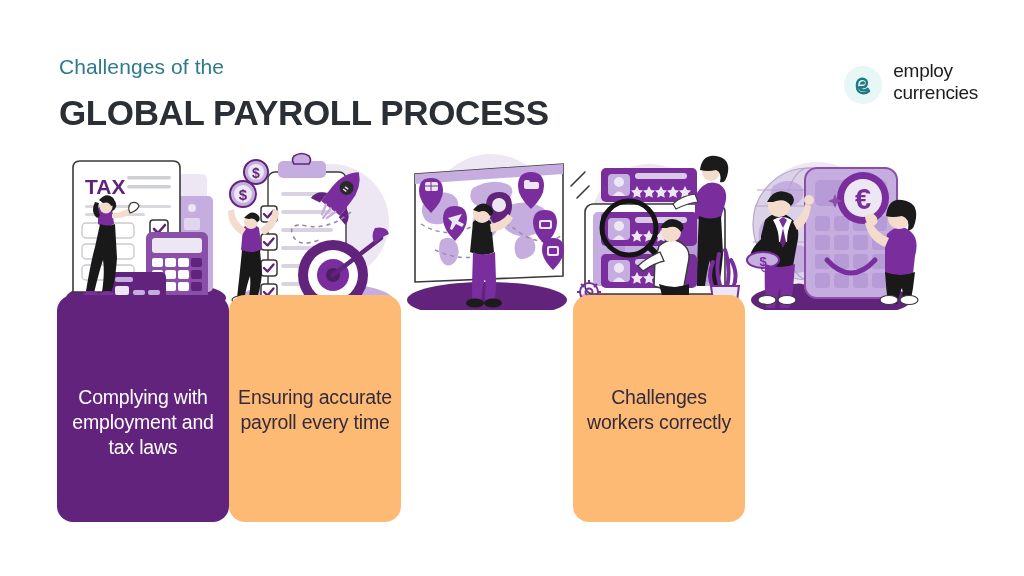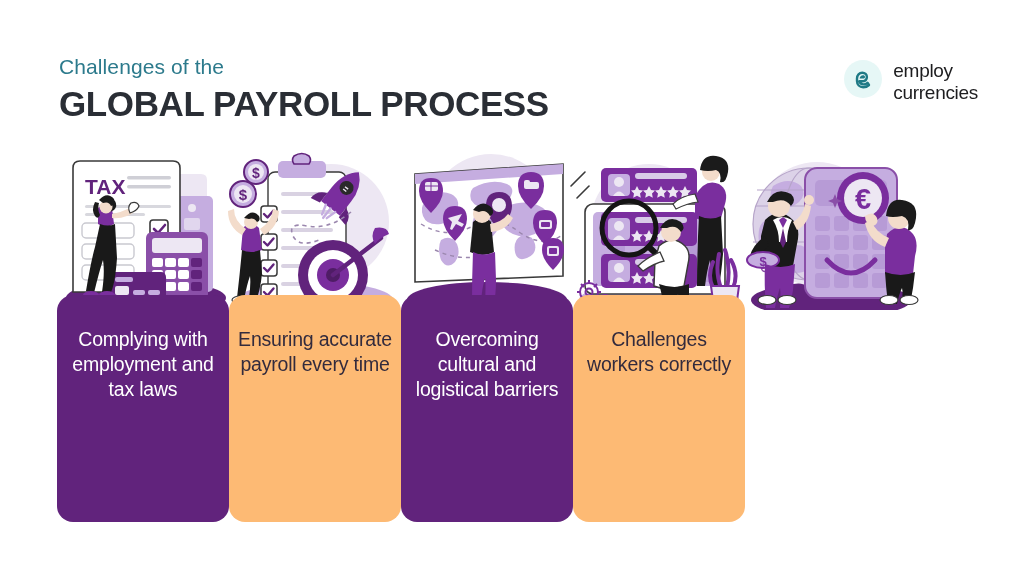--- a/index.html
+++ b/index.html
@@ -33,30 +33,30 @@
     line-height: 1.1;
     font-weight: 400;
     white-space: nowrap;
   }
   .headline {
     font-size: 35px;
     font-weight: bold;
     color: #2A2E35;
     letter-spacing: -0.4px;
     line-height: 1.12;
-    margin-top: 6px;
+    margin-top: 15px;
     white-space: nowrap;
   }
 
   .logo {
     position: absolute;
     right: 46px;
     top: 60px;
     display: flex;
-    align-items: flex-start;
+    align-items: flex-end;
     gap: 11px;
   }
   .logo-mark {
     width: 38px; height: 38px;
     border-radius: 50%;
     background: #E6F7F6;
     display: flex;
     align-items: center;
     justify-content: center;
     flex: 0 0 auto;
@@ -99,21 +99,21 @@
     position: absolute;
     left: 0;
     top: 145px;
     width: 172px;
     height: 227px;
     border-radius: 16px;
     display: flex;
     align-items: flex-start;
     justify-content: center;
     box-sizing: border-box;
-    padding: 32px 6px 0 6px;
+    padding: 90px 6px 0 6px;
   }
   .card-label {
     font-size: 19.5px;
     line-height: 1.28;
     text-align: center;
     font-weight: 500;
     letter-spacing: -0.2px;
   }
   .dark .card-panel { background: #61237C; }
   .dark .card-label { color: #FFFFFF; }
@@ -310,23 +310,20 @@
         <path d="M104 55 l0 4" stroke="#EDE7F3" stroke-width="2"></path>
         <path d="M78 72 q10-9 18 0 l3 30 q-12 6-24 0z" fill="#1B1B1B"></path>
         <circle cx="87" cy="64" r="9" fill="#F3DCCB"></circle>
         <path d="M78 60 q9-12 19-2 q3 6-2 8 q-4-7-11-4z" fill="#1B1B1B"></path>
         <path d="M95 74 q12-2 18-10 l5 4 q-6 12-22 14z" fill="#F3DCCB"></path>
         <path d="M78 102 q10 5 22 0 l1 28 q0 14-2 22 l-9 0 q1-16 0-24 q-3 10-4 24l-9 0 q0-26 1-50z" fill="#7A2E9E"></path>
         <ellipse cx="80" cy="153" rx="9" ry="4.5" fill="#1B1B1B"></ellipse>
         <ellipse cx="98" cy="153" rx="9" ry="4.5" fill="#1B1B1B"></ellipse>
       </svg>
     </div>
-    <div class="card-panel">
-      <div class="card-label">Overcoming cultural and logistical barriers</div>
-    </div>
   </div>
 
   <div class="card light">
     <div class="card-art">
       <svg width="184" height="160" viewBox="0 0 184 160">
         <ellipse cx="92" cy="150" rx="80" ry="18" fill="#C5ADE0"></ellipse>
         <circle cx="82" cy="72" r="58" fill="#EDE7F3"></circle>
         <rect x="18" y="54" width="140" height="90" rx="8" fill="#FFFFFF" stroke="#3A3A3A" stroke-width="1.6"></rect>
         <rect x="26" y="62" width="124" height="74" rx="5" fill="#C5ADE0"></rect>
         <g fill="#B79BD6">

